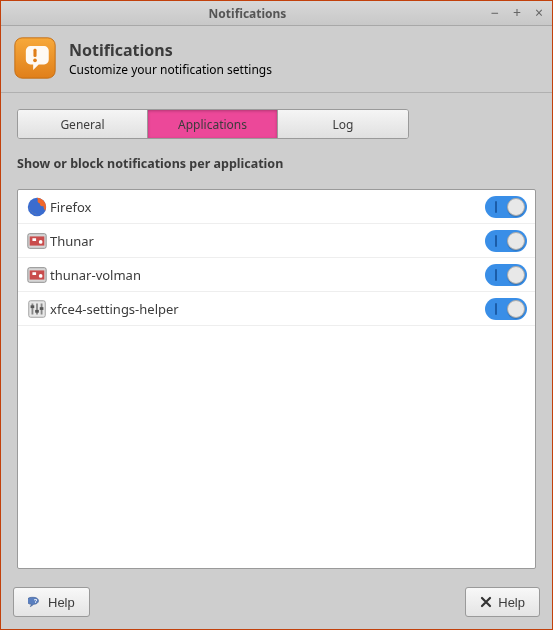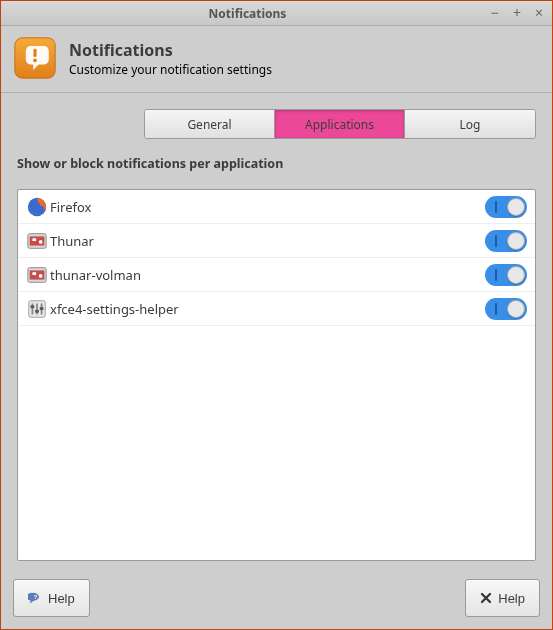--- a/index.html
+++ b/index.html
@@ -69,21 +69,21 @@
     color: #000000;
   }
   .content {
     flex: 1;
     padding: 16px 16px 8px 16px;
     display: flex;
     flex-direction: column;
   }
   .tabs {
     display: flex;
-    justify-content: flex-end;
+    justify-content: flex-start;
     margin-bottom: 16px;
   }
   .tab-group {
     display: flex;
     border: 1px solid #9a9a9a;
     border-radius: 3px;
     overflow: hidden;
     background: #e8e8e8;
   }
   .tab {
@@ -170,21 +170,21 @@
   .footer {
     display: flex;
     justify-content: space-between;
     padding: 10px 12px 12px 12px;
   }
   .btn {
     display: flex;
     align-items: center;
     gap: 6px;
     padding: 0 14px;
-    height: 38px;
+    height: 30px;
     background: linear-gradient(#f8f8f8, #e4e4e4);
     border: 1px solid #9a9a9a;
     border-radius: 3px;
     font-size: 13px;
     cursor: pointer;
     color: #3c3c3c;
   }
   .btn-icon {
     display: inline-flex;
     align-items: center;

